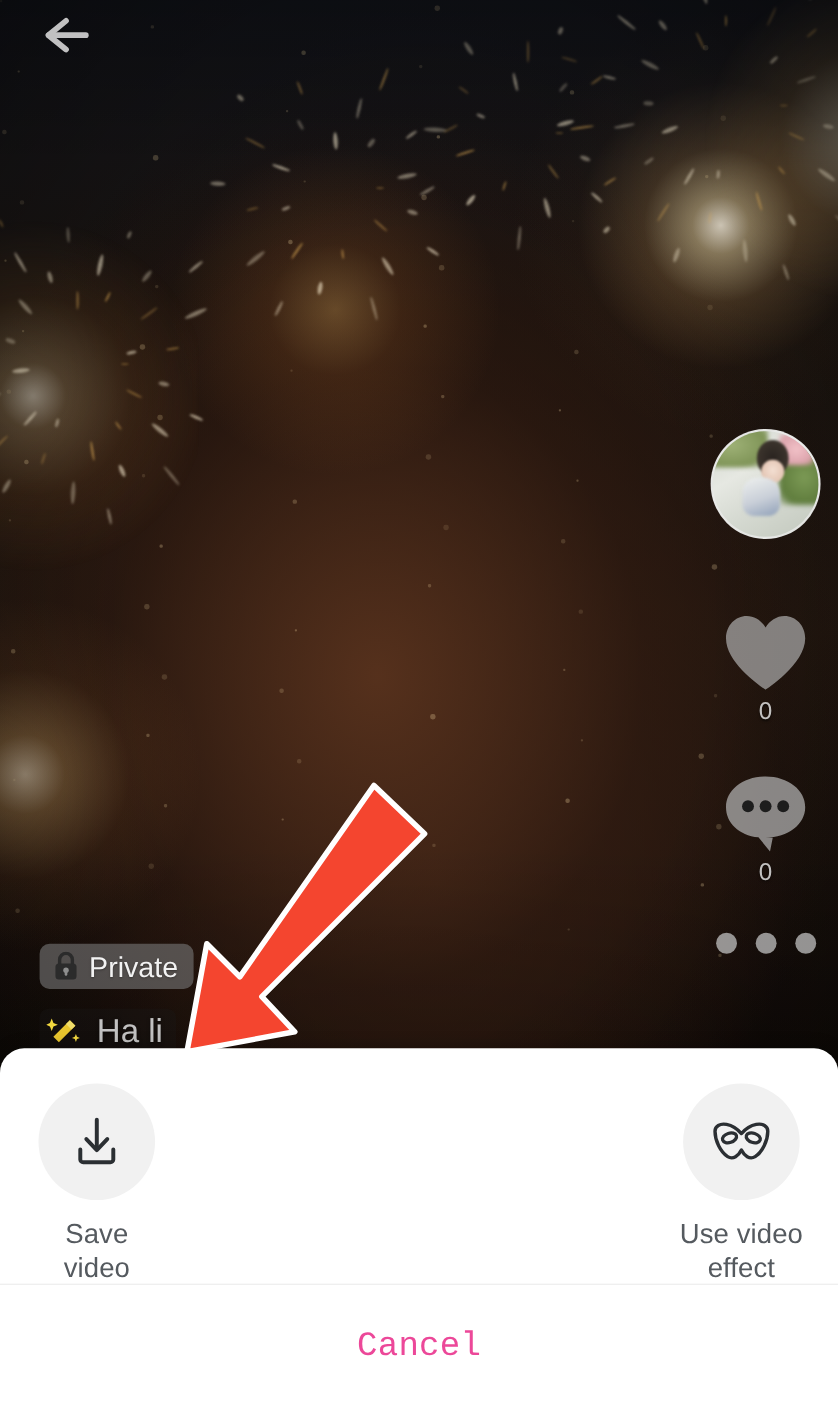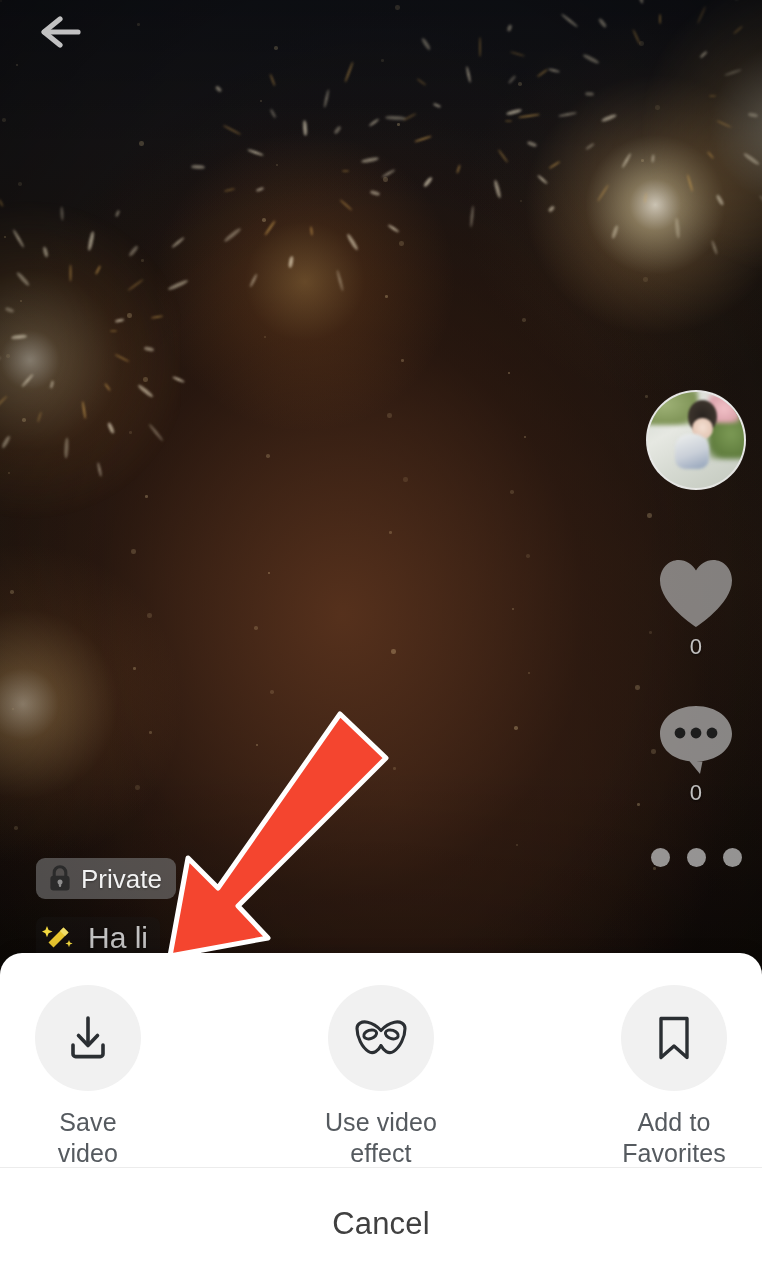--- a/index.html
+++ b/index.html
@@ -136,21 +136,21 @@
   #sheet-divider{
     position:absolute; left:0; right:0; top:214px; height:1px;
     background:#ececec;
   }
   #cancel-btn{
     position:absolute; left:0; right:0; top:215px; height:112px;
     display:flex; align-items:center; justify-content:center;
     cursor:pointer;
   }
   #cancel-btn span{
-    font-size:31px; color:#404040; letter-spacing:.2px;
+    font-size:31px; color:#ec4899; letter-spacing:.2px;font-family:Liberation Mono, monospace;
   }
 
   
   #annot-arrow{
     position:absolute; left:78px; top:706px;
     width:330px; height:330px; z-index:9; pointer-events:none;
   }
 </style>
 </head>
 <body>
@@ -445,28 +445,20 @@
             <path d="M4 12.5 C4 7.8 8.5 5 14.5 6.2 C20 7.3 24.5 10.5 28 14.5 C31.5 10.5 36 7.3 41.5 6.2 C47.5 5 52 7.8 52 12.5 C52 21 47 31.5 40.5 35.5 C35.5 38.6 30.5 34.5 28 29.5 C25.5 34.5 20.5 38.6 15.5 35.5 C9 31.5 4 21 4 12.5 Z" fill="none" stroke="#2B2F33" stroke-width="3.1" stroke-linejoin="round"></path>
             <ellipse cx="17.2" cy="18.4" rx="6.6" ry="4.2" transform="rotate(-18 17.2 18.4)" fill="none" stroke="#2B2F33" stroke-width="3"></ellipse>
             <ellipse cx="38.8" cy="18.4" rx="6.6" ry="4.2" transform="rotate(18 38.8 18.4)" fill="none" stroke="#2B2F33" stroke-width="3"></ellipse>
           </svg>
         </div>
         <div class="action-label">Use video effect</div>
       </div>
 
 
 
-      <div class="action">
-        <div class="action-circle">
-          <svg width="42" height="50" viewBox="0 0 42 50">
-            <path d="M8 5.5 H34 V44.5 L21 33 L8 44.5 Z" fill="none" stroke="#2B2F33" stroke-width="3.4" stroke-linejoin="round"></path>
-          </svg>
-        </div>
-        <div class="action-label">Add to Favorites</div>
-      </div>
 
     </div>
 
     <div id="sheet-divider"></div>
 
     <div id="cancel-btn">
       <span>Cancel</span>
     </div>
   </div>
 

